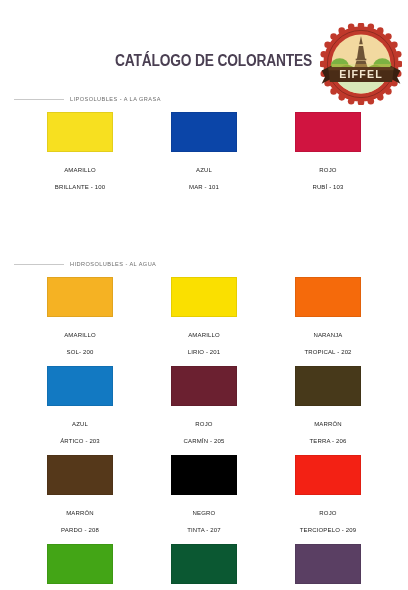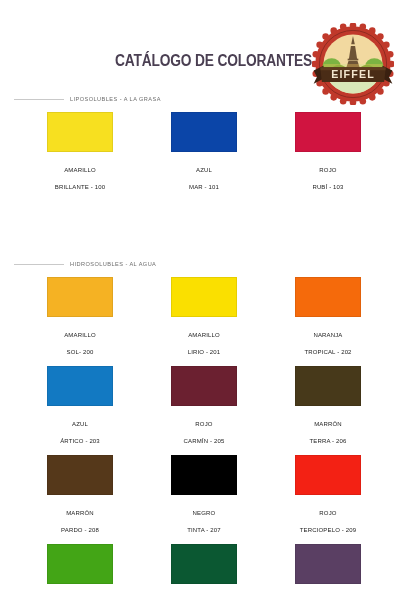--- a/index.html
+++ b/index.html
@@ -40,21 +40,21 @@
     letter-spacing: -0.2px;
     color: #4a3f52;
     transform: scaleX(0.86);
     transform-origin: right center;
     white-space: nowrap;
   }
 
   
   .logo {
     position: absolute;
-    right: 14px;
+    right: 6px;
     top: 23px;
     width: 82px;
     height: 82px;
   }
   .logo svg { display: block; }
 
   
   .section-head {
     display: flex;
     align-items: center;

